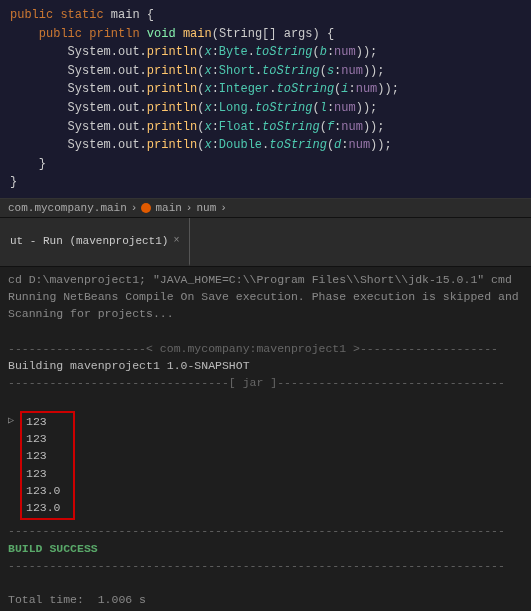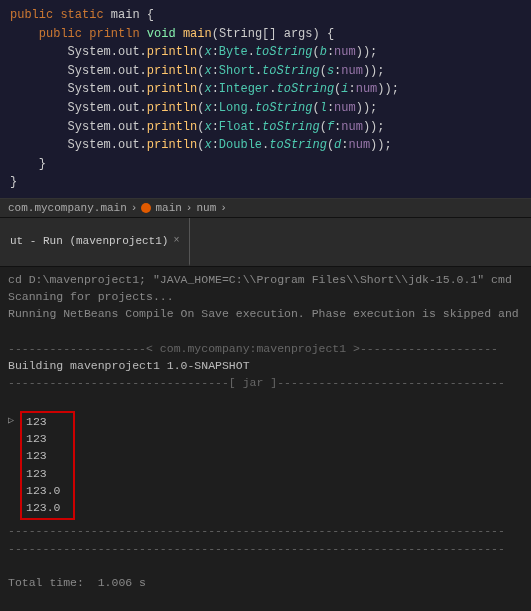--- a/index.html
+++ b/index.html
@@ -154,22 +154,22 @@
   <div class="tab-bar">
     <div class="tab active">
       <span>ut - Run (mavenproject1)</span>
       <span class="tab-close">×</span>
     </div>
   </div>
 </div>
 
 <div class="output-section">
   <div class="output-line muted">cd D:\mavenproject1; "JAVA_HOME=C:\\Program Files\\Short\\jdk-15.0.1" cmd</div>
+  <div class="output-line muted">Running NetBeans Compile On Save execution. Phase execution is skipped and</div>
   <div class="output-line muted">Scanning for projects...</div>
-  <div class="output-line muted">Running NetBeans Compile On Save execution. Phase execution is skipped and</div>
   <div class="output-line">&nbsp;</div>
   <div class="output-line separator">--------------------&lt; com.mycompany:mavenproject1 &gt;--------------------</div>
   <div class="output-line">Building mavenproject1 1.0-SNAPSHOT</div>
   <div class="output-line separator">--------------------------------[ jar ]---------------------------------</div>
   <div class="output-line">&nbsp;</div>
 
   <div style="display:flex; align-items:flex-start; margin: 2px 0;">
     <div style="width:12px; display:flex; flex-direction:column; justify-content:flex-start; padding-top:2px;">
       <span style="color:#999; font-size:10px; line-height:1.5;">▷</span>
     </div>
@@ -177,17 +177,18 @@
       <div class="output-value-line">123</div>
       <div class="output-value-line">123</div>
       <div class="output-value-line">123</div>
       <div class="output-value-line">123</div>
       <div class="output-value-line">123.0</div>
       <div class="output-value-line">123.0</div>
     </div>
   </div>
 
   <div class="output-line separator">------------------------------------------------------------------------</div>
+  <div class="output-line build-success">BUILD SUCCESS</div>
   <div class="output-line separator">------------------------------------------------------------------------</div>
   <div class="output-line">&nbsp;</div>
   <div class="output-line muted">Total time:  1.006 s</div>
 
 </div>
 
 </body></html>

